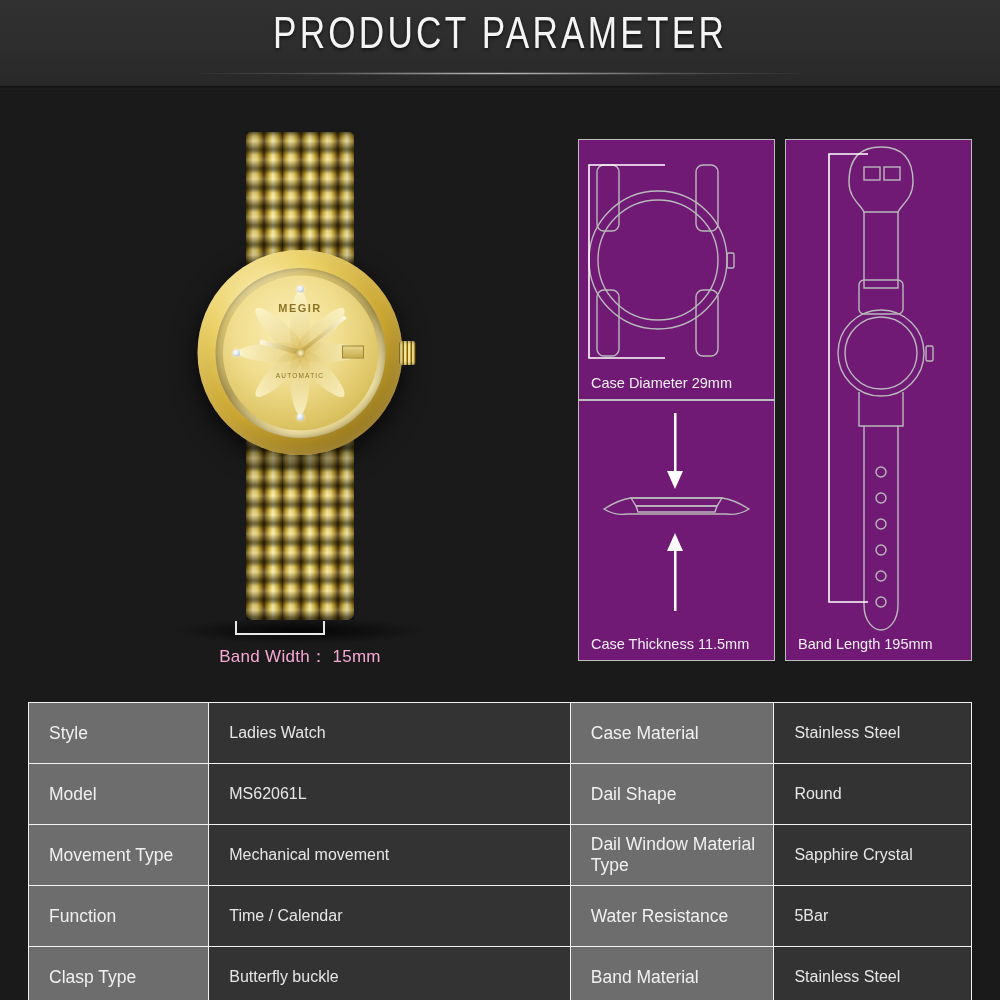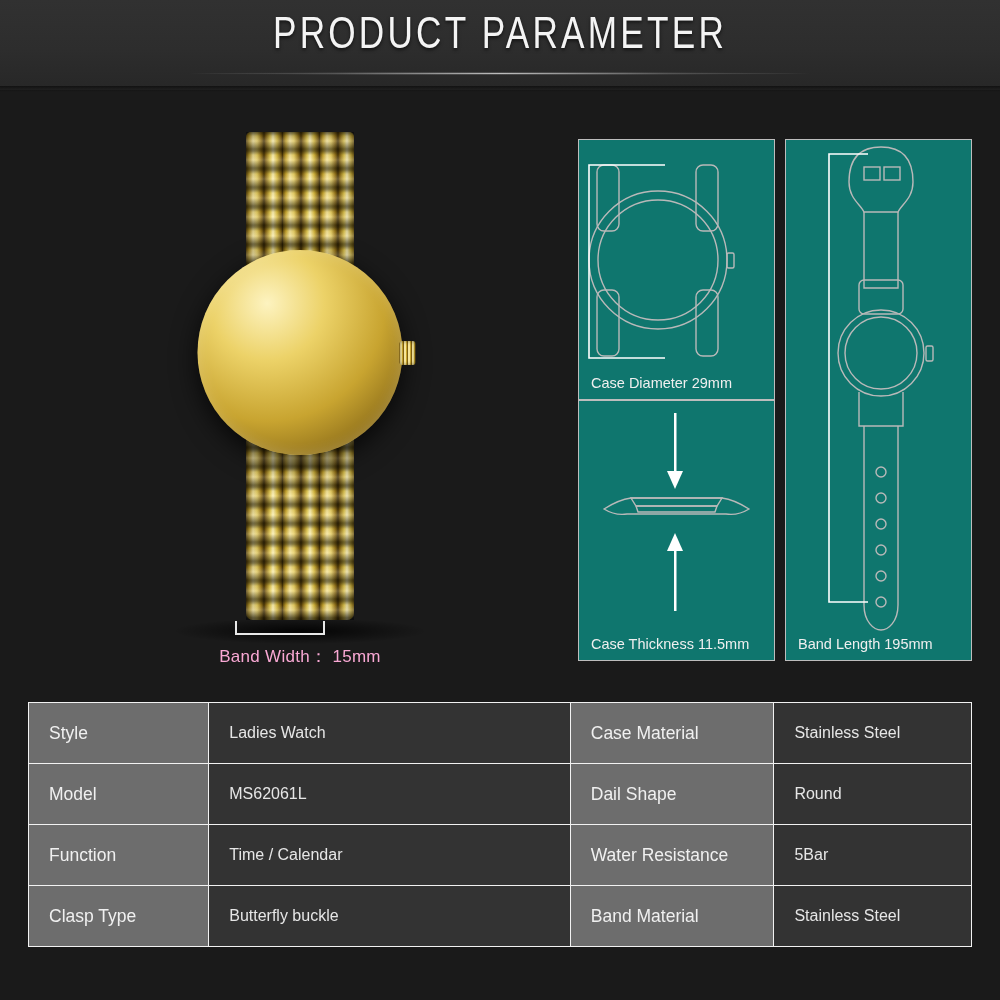--- a/index.html
+++ b/index.html
@@ -141,21 +141,21 @@
     position:absolute; left:235px; top:621px; width:90px; height:14px;
     border:2px solid #e8e8e8; border-top:none;
   }
   .band-width-label {
     position:absolute; left:120px; top:645px; width:360px; text-align:center;
     color:#f9a8d4; font-size:17px; letter-spacing:.3px;
   }
 
   
   .panel {
-    position:absolute; background:#0f766e; border:1px solid #bdbdbd;
+    position:absolute; background:#701a75; border:1px solid #bdbdbd;
   }
   .panel-diam  { left:578px; top:139px; width:197px; height:261px; }
   .panel-thick { left:578px; top:400px; width:197px; height:261px; }
   .panel-band  { left:785px; top:139px; width:187px; height:522px; }
   .panel-label {
     position:absolute; left:12px; bottom:8px;
     color:#efefef; font-size:14.5px; white-space:nowrap;
   }
   .stroke { fill:none; stroke:#b9b9b9; stroke-width:1.4; }
   .stroke-w { fill:none; stroke:#ffffff; stroke-width:1.6; }
@@ -183,20 +183,44 @@
   <div class="header-rule"></div>
 </div>
 <div class="header-shadow"></div>
 
 <div class="watch-area">
   <div class="bracelet bracelet-top"></div>
   <div class="bracelet bracelet-bot"></div>
 
   <div class="case-outer">
     <div class="crown"></div>
+    <div class="case-bezel-ring">
+      <div class="dial">
+        <div class="petal" style="transform:rotate(0deg)"></div>
+        <div class="petal" style="transform:rotate(45deg)"></div>
+        <div class="petal" style="transform:rotate(90deg)"></div>
+        <div class="petal" style="transform:rotate(135deg)"></div>
+        <div class="petal" style="transform:rotate(180deg)"></div>
+        <div class="petal" style="transform:rotate(225deg)"></div>
+        <div class="petal" style="transform:rotate(270deg)"></div>
+        <div class="petal" style="transform:rotate(315deg)"></div>
+
+        <div class="brand">MEGIR</div>
+        <div class="automatic">AUTOMATIC</div>
+        <div class="date-window"></div>
+
+        <div class="gem" style="left:50%;top:10px;margin-left:-3.5px;"></div>
+        <div class="gem" style="left:50%;bottom:10px;margin-left:-3.5px;"></div>
+        <div class="gem" style="left:10px;top:50%;margin-top:-3.5px;"></div>
+
+        <div class="hand hand-hour"></div>
+        <div class="hand hand-min"></div>
+        <div class="dial-center"></div>
+      </div>
+    </div>
   </div>
   <div class="photo-shadow"></div>
 </div>
 
 <div class="caliper"></div>
 <div class="band-width-label">Band Width： 15mm</div>
 
 <div class="panel panel-diam">
   <svg width="195" height="259" viewBox="0 0 195 259">
     <rect x="18" y="25" width="22" height="66" rx="7" class="stroke"></rect>
@@ -257,20 +281,26 @@
       <td class="lbl c3">Case Material</td>
       <td class="val c4">Stainless Steel</td>
     </tr>
     <tr>
       <td class="lbl c1">Model</td>
       <td class="val c2">MS62061L</td>
       <td class="lbl c3">Dail Shape</td>
       <td class="val c4">Round</td>
     </tr>
     <tr>
+      <td class="lbl c1">Movement Type</td>
+      <td class="val c2">Mechanical movement</td>
+      <td class="lbl c3">Dail Window Material Type</td>
+      <td class="val c4">Sapphire Crystal</td>
+    </tr>
+    <tr>
       <td class="lbl c1">Function</td>
       <td class="val c2">Time / Calendar</td>
       <td class="lbl c3">Water Resistance</td>
       <td class="val c4">5Bar</td>
     </tr>
     <tr>
       <td class="lbl c1">Clasp Type</td>
       <td class="val c2">Butterfly buckle</td>
       <td class="lbl c3">Band Material</td>
       <td class="val c4">Stainless Steel</td>

